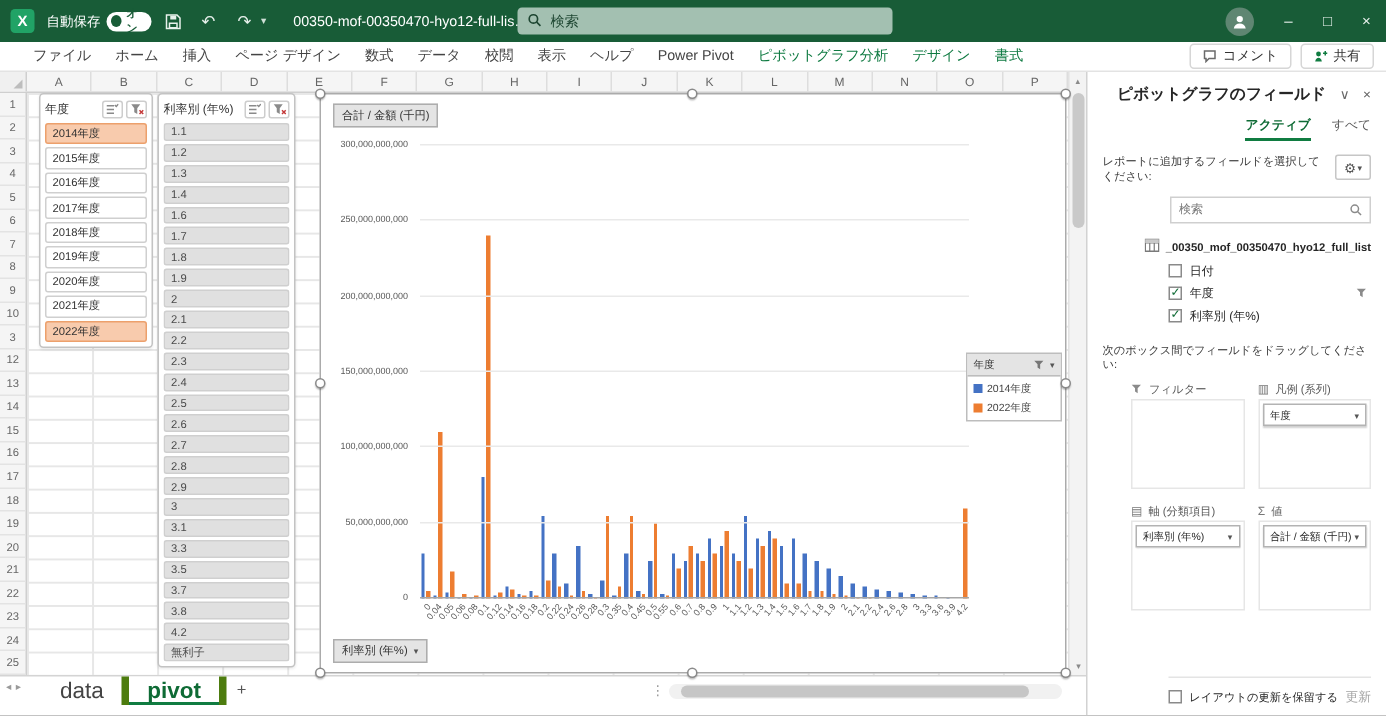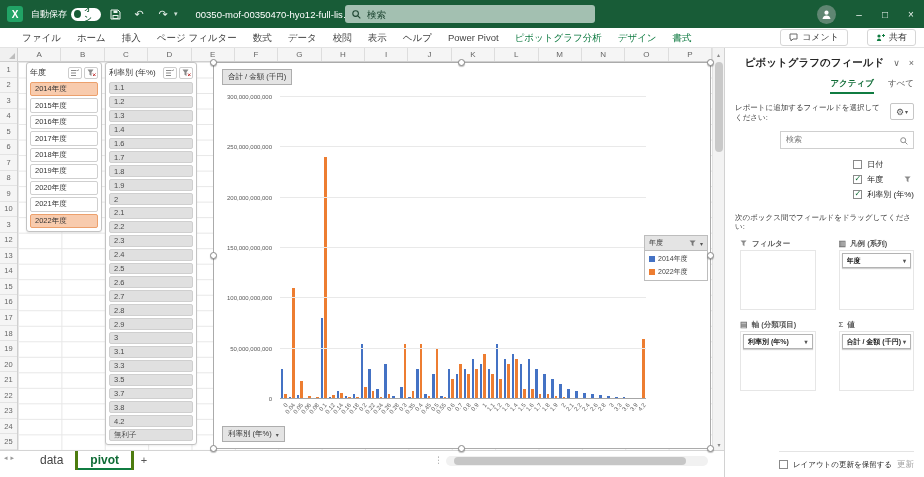--- a/index.html
+++ b/index.html
@@ -22,21 +22,21 @@
 .tb-search input::placeholder{color:#1d4531;}
 .tb-right{position:absolute;right:0;top:0;height:28px;display:flex;align-items:center;}
 .avatar{width:19px;height:19px;border-radius:50%;background:#5f8672;display:flex;align-items:center;justify-content:center;margin-right:10px;}
 .winbtn{width:26px;height:28px;display:flex;align-items:center;justify-content:center;font-size:10px;color:#eaf2ee;}
 
 
 .ribbon{position:absolute;left:0;top:28px;width:100%;height:20px;background:#fff;border-bottom:1px solid #e3e3e3;display:flex;align-items:center;}
 .rtabs{display:flex;padding-left:14px;}
 .rtab{padding:0 8px;font-size:9.5px;line-height:19px;color:#444;white-space:nowrap;}
 .rtab.contextual{color:#0e7a41;}
-.ribbon-right{margin-left:auto;display:flex;align-items:center;gap:19px;padding-right:8px;}
+.ribbon-right{margin-left:auto;display:flex;align-items:center;gap:6px;padding-right:8px;}
 .rbtn{display:flex;align-items:center;gap:4px;border:1px solid #d6d6d6;border-radius:3px;font-size:9px;color:#333;padding:1px 8px;background:#fff;}
 .rbtn.share svg{display:block;}
 
 
 .col-headers{position:absolute;left:0;top:48px;width:712px;height:14px;display:flex;background:#f5f5f5;border-bottom:1px solid #cfcfcf;}
 .corner{width:18px;height:100%;background:#f0f0f0;border-right:1px solid #cfcfcf;position:relative;}
 .corner::after{content:"";position:absolute;right:2px;bottom:2px;border-left:6px solid transparent;border-bottom:6px solid #bdbdbd;}
 .colh{width:43.375px;border-right:1px solid #ddd;font-size:8px;color:#666;text-align:center;line-height:13px;}
 .row-headers{position:absolute;left:0;top:62px;width:18px;height:388px;background:#f5f5f5;border-right:1px solid #cfcfcf;display:flex;flex-direction:column;}
 .rowh{flex:1;font-size:7.5px;color:#666;border-bottom:1px solid #e3e3e3;display:flex;align-items:center;justify-content:center;}
@@ -84,21 +84,21 @@
 
 .vscroll{position:absolute;left:712px;top:48px;width:12px;height:402px;background:#f3f3f3;border-left:1px solid #e2e2e2;}
 .varrow{width:100%;height:12px;display:flex;align-items:center;justify-content:center;font-size:6px;color:#8a8a8a;}
 .varrow.bottom{position:absolute;bottom:0;}
 .vthumb{position:absolute;left:2px;top:14px;width:8px;height:90px;background:#c9c9c9;border-radius:4px;}
 
 
 .sheetbar{position:absolute;left:0;top:450px;width:724px;height:27px;background:#fff;border-top:1px solid #d4d4d4;}
 .sheetnav{position:absolute;left:4px;top:3px;font-size:7px;color:#9a9a9a;letter-spacing:3px;}
 .sheet-tabs{position:absolute;left:28px;top:0;height:19px;display:flex;}
-.sheet-tab{padding:0 12px;font-size:12px;color:#444;line-height:19px;border-right:3px solid #4d7c0f;}
+.sheet-tab{padding:0 12px;font-size:15px;color:#444;line-height:19px;border-right:5px solid #4d7c0f;}
 .sheet-tab.active{color:#0e6b35;font-weight:bold;box-shadow:inset 0 -2px 0 #107c41;background:#fff;}
 .add-tab{width:20px;text-align:center;line-height:19px;color:#555;font-size:11px;}
 .dots{position:absolute;left:434px;top:4px;color:#9a9a9a;font-size:9px;}
 .hscroll{position:absolute;left:446px;top:5px;width:262px;height:10px;background:#f1f1f1;border-radius:5px;}
 .hthumb{position:absolute;left:8px;top:1px;width:232px;height:8px;background:#c6c6c6;border-radius:4px;}
 
 
 .pane{position:absolute;left:724px;top:48px;width:200px;height:429px;background:#fff;border-left:1px solid #d2d2d2;padding:8px 10px 0;display:flex;flex-direction:column;align-items:flex-end;}
 .pane-title-row{display:flex;align-items:center;}
 .pane-title{font-size:10.5px;font-weight:bold;color:#262626;flex:1;}
@@ -112,21 +112,21 @@
 .pane-search{margin-top:8px;height:18px;border:1px solid #cfcfcf;display:flex;align-items:center;padding:0 5px;gap:4px;}
 .pane-search input{border:none;outline:none;flex:1;font-size:8px;color:#333;}
 .pane-search input::placeholder{color:#767676;}
 .field-tree{margin-top:8px;}
 .table-row{display:flex;align-items:center;gap:4px;font-size:7.5px;font-weight:bold;color:#262626;height:16px;white-space:nowrap;overflow:hidden;}
 .field-row{display:flex;align-items:center;gap:5px;height:15px;padding-left:16px;font-size:8px;color:#262626;}
 .cb{width:9px;height:9px;border:1px solid #8a8a8a;background:#fff;display:flex;align-items:center;justify-content:center;font-size:8px;line-height:1;color:#0e6b35;flex:none;}
 .cb.checked::after{content:"✓";}
 .field-funnel{margin-left:auto;margin-right:2px;display:flex;}
 .drag-instr{font-size:7.5px;color:#3b3b3b;margin-top:11px;line-height:1.3;}
-.areas{display:grid;grid-template-columns:1fr 1fr;gap:8px 23px;margin-top:5px;font-weight:bold;}
+.areas{display:grid;grid-template-columns:1fr 1fr;gap:8px 9px;margin-top:5px;}
 .area-header{display:flex;align-items:center;gap:4px;font-size:7.5px;color:#595959;height:13px;}
 .area-icon{font-size:8px;color:#777;display:flex;}
 .area-box{height:60px;border:1px solid #e6e6e6;background:#fff;padding:2px;display:flex;flex-direction:column;gap:3px;}
 .pill{height:15px;background:#fff;border:1px solid #b3b3b3;box-shadow:0 1px 1px rgba(0,0,0,.18);font-size:7px;color:#262626;display:flex;align-items:center;padding:0 4px;gap:2px;}
 .pill .plabel{flex:1;white-space:nowrap;overflow:hidden;text-overflow:ellipsis;}
 .pane-bottom{margin-top:auto;border-top:1px solid #e4e4e4;height:26px;display:flex;align-items:center;gap:5px;font-size:7.5px;color:#262626;}
 .update-btn{margin-left:auto;color:#a3a3a3;font-size:8.5px;}
 </style>
 </head>
 <body>
@@ -178,21 +178,21 @@
       <span class="winbtn">□</span>
       <span class="winbtn">×</span>
     </div>
   </div>
 
   <div class="ribbon">
     <div class="rtabs">
         <div class="rtab">ファイル</div>
         <div class="rtab">ホーム</div>
         <div class="rtab">挿入</div>
-        <div class="rtab">ページ フィルター</div>
+        <div class="rtab">ページ デザイン</div>
         <div class="rtab">数式</div>
         <div class="rtab">データ</div>
         <div class="rtab">校閲</div>
         <div class="rtab">表示</div>
         <div class="rtab">ヘルプ</div>
         <div class="rtab">Power Pivot</div>
         <div class="rtab contextual">ピボットグラフ分析</div>
         <div class="rtab contextual">デザイン</div>
         <div class="rtab contextual">書式</div>
       </div>
@@ -669,20 +669,30 @@
     <div class="pane-search">
       <input type="text" placeholder="検索" style="">
       <span>
         <svg width="8" height="8" viewBox="0 0 9 9">
             <circle cx="3.6" cy="3.6" r="2.8" fill="none" stroke="#8a8a8a" stroke-width="1.1"></circle>
             <line x1="5.8" y1="5.8" x2="8.3" y2="8.3" stroke="#8a8a8a" stroke-width="1.1"></line>
           </svg>
       </span>
     </div>
     <div class="field-tree">
+      <div class="table-row">
+        <span>
+          <svg width="10" height="9" viewBox="0 0 10 9">
+              <rect x="0.5" y="0.5" width="9" height="8" fill="none" stroke="#7a7a7a"></rect>
+              <path d="M0.5 3h9M3.5 0.5v8M6.5 0.5v8" stroke="#7a7a7a" stroke-width="0.8"></path>
+              <rect x="0.5" y="0.5" width="9" height="2.5" fill="#c9c9c9"></rect>
+            </svg>
+        </span>
+        <span>_00350_mof_00350470_hyo12_full_list</span>
+      </div>
       <div id="field-rows">
           <div class="field-row">
             <span class="cb"></span>
             <span>日付</span>
           </div>
           <div class="field-row">
             <span class="cb checked"></span>
             <span>年度</span>
             <span class="field-funnel">
               <svg width="8" height="7" viewBox="0 0 9 8">

